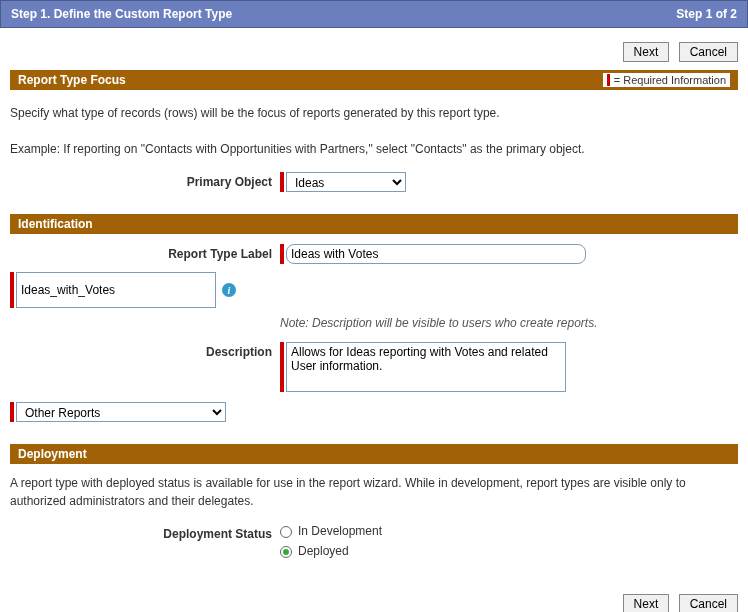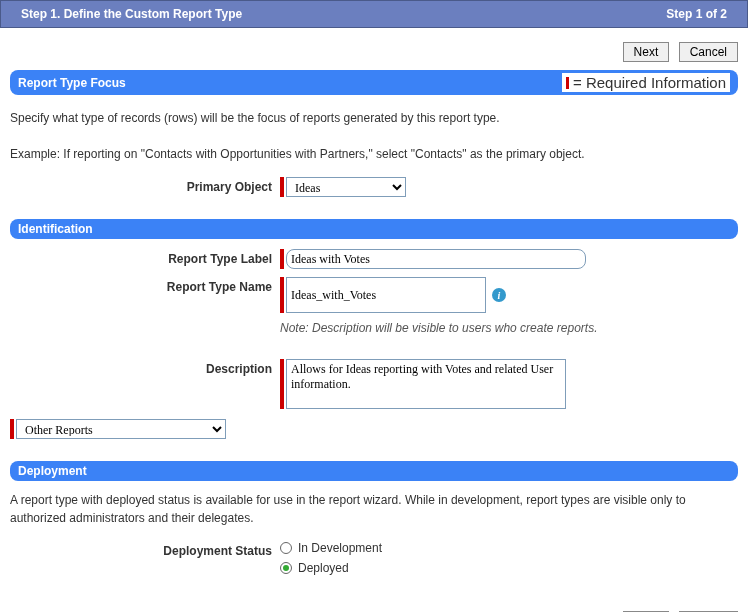--- a/index.html
+++ b/index.html
@@ -1,39 +1,39 @@
 <!DOCTYPE html>
 <html><head>
   <meta charset="utf-8">
   <style>
     * { box-sizing: border-box; margin: 0; padding: 0; }
     body { font-family: Arial, Helvetica, sans-serif; font-size: 12px; color: #333; background: #fff; width: 748px; }
-    .wizard-header { background: #6b7fbf; color: #fff; padding: 6px 20px; display: flex; justify-content: space-between; font-weight: bold; border: 1px solid #4a5a8a; }
+    .wizard-header { background: #6b7fbf; color: #fff; padding: 6px 10px; display: flex; justify-content: space-between; font-weight: bold; border: 1px solid #4a5a8a; }
     .content { padding: 6px 10px; }
     .button-row { text-align: right; padding: 8px 0; }
     .btn { background: #f0f0f0; border: 1px solid #888; padding: 2px 10px; font-size: 12px; cursor: pointer; margin-left: 6px; font-family: inherit; }
-    .section-header { background: #3b82f6; color: #fff; font-weight: bold; padding: 3px 8px; display: flex; justify-content: space-between; align-items: center; border-radius: 8px; }
-    .required-legend { background: #fff; color: #333; font-size: 15px; font-weight: normal; padding: 1px 4px; display: inline-flex; align-items: center; }
+    .section-header { background: #a16207; color: #fff; font-weight: bold; padding: 3px 8px; display: flex; justify-content: space-between; align-items: center; }
+    .required-legend { background: #fff; color: #333; font-size: 11px; font-weight: normal; padding: 1px 4px; display: inline-flex; align-items: center; }
     .required-bar { display: inline-block; width: 3px; height: 12px; background: #c00; margin-right: 4px; }
     .section-body { padding: 10px 0 14px 0; }
     .intro { padding: 4px 0 14px 0; line-height: 1.5; }
     .form-row { display: flex; align-items: flex-start; margin-bottom: 8px; }
     .form-label { width: 270px; text-align: right; padding-right: 8px; padding-top: 3px; font-weight: bold; }
     .form-field { display: flex; align-items: center; }
     .req-indicator { width: 4px; background: #c00; align-self: stretch; margin-right: 2px; }
-    select, input[type="text"], textarea { border: 1px solid #7f9db9; font-family: Liberation Serif, serif; font-size: 12px; padding: 2px 4px; }
+    select, input[type="text"], textarea { border: 1px solid #7f9db9; font-family: Liberation Sans, sans-serif; font-size: 12px; padding: 2px 4px; }
     select { background: #fff; }
     .select-primary { width: 120px; height: 20px; }
     .text-label { width: 300px; height: 20px; border-radius: 8px; }
     .text-name { width: 200px; height: 36px; }
     .info-icon { width: 14px; height: 14px; background: #39c; border-radius: 50%; color: #fff; display: inline-flex; align-items: center; justify-content: center; font-size: 10px; font-style: italic; font-weight: bold; margin-left: 6px; font-family: Georgia, serif; }
-    .note { font-style: italic; color: #555; margin-bottom: 16px; padding-left: 0; }
+    .note { font-style: italic; color: #555; margin-bottom: 4px; padding-left: 0; }
     .textarea-desc { width: 280px; height: 50px; resize: none; overflow-y: scroll; }
     .select-cat { width: 210px; height: 20px; }
-    .radio-row { display: flex; align-items: center; margin-bottom: 6px; }
+    .radio-row { display: flex; align-items: flex-end; margin-bottom: 6px; }
     .radio-dot { width: 12px; height: 12px; border-radius: 50%; border: 1px solid #666; margin-right: 6px; display: inline-flex; align-items: center; justify-content: center; background: #fff; cursor: pointer; }
     .radio-dot.selected::after { content: ''; width: 6px; height: 6px; border-radius: 50%; background: #3a3; }
     .deploy-text { line-height: 1.5; }
   </style>
 </head>
 <body>
 
 <div class="wizard-header">
   <span>Step 1. Define the Custom Report Type</span>
   <span>Step 1 of 2</span>
@@ -73,21 +73,20 @@
   </div>
   <div class="section-body">
     <div class="form-row">
       <div class="form-label">Report Type Label</div>
       <div class="form-field">
         <div class="req-indicator"></div>
         <input type="text" class="text-label" value="Ideas with Votes" style="">
       </div>
     </div>
     <div class="form-row">
-      <div class="form-label">Report Type Name</div>
       <div class="form-field">
         <div class="req-indicator"></div>
         <input type="text" class="text-name" value="Ideas_with_Votes" style="">
         <span class="info-icon">i</span>
       </div>
     </div>
     <div class="form-row">
       <div class="form-label"></div>
       <div class="form-field" style="flex-direction:column; align-items:flex-start;">
         <div class="note">Note: Description will be visible to users who create reports.</div>

